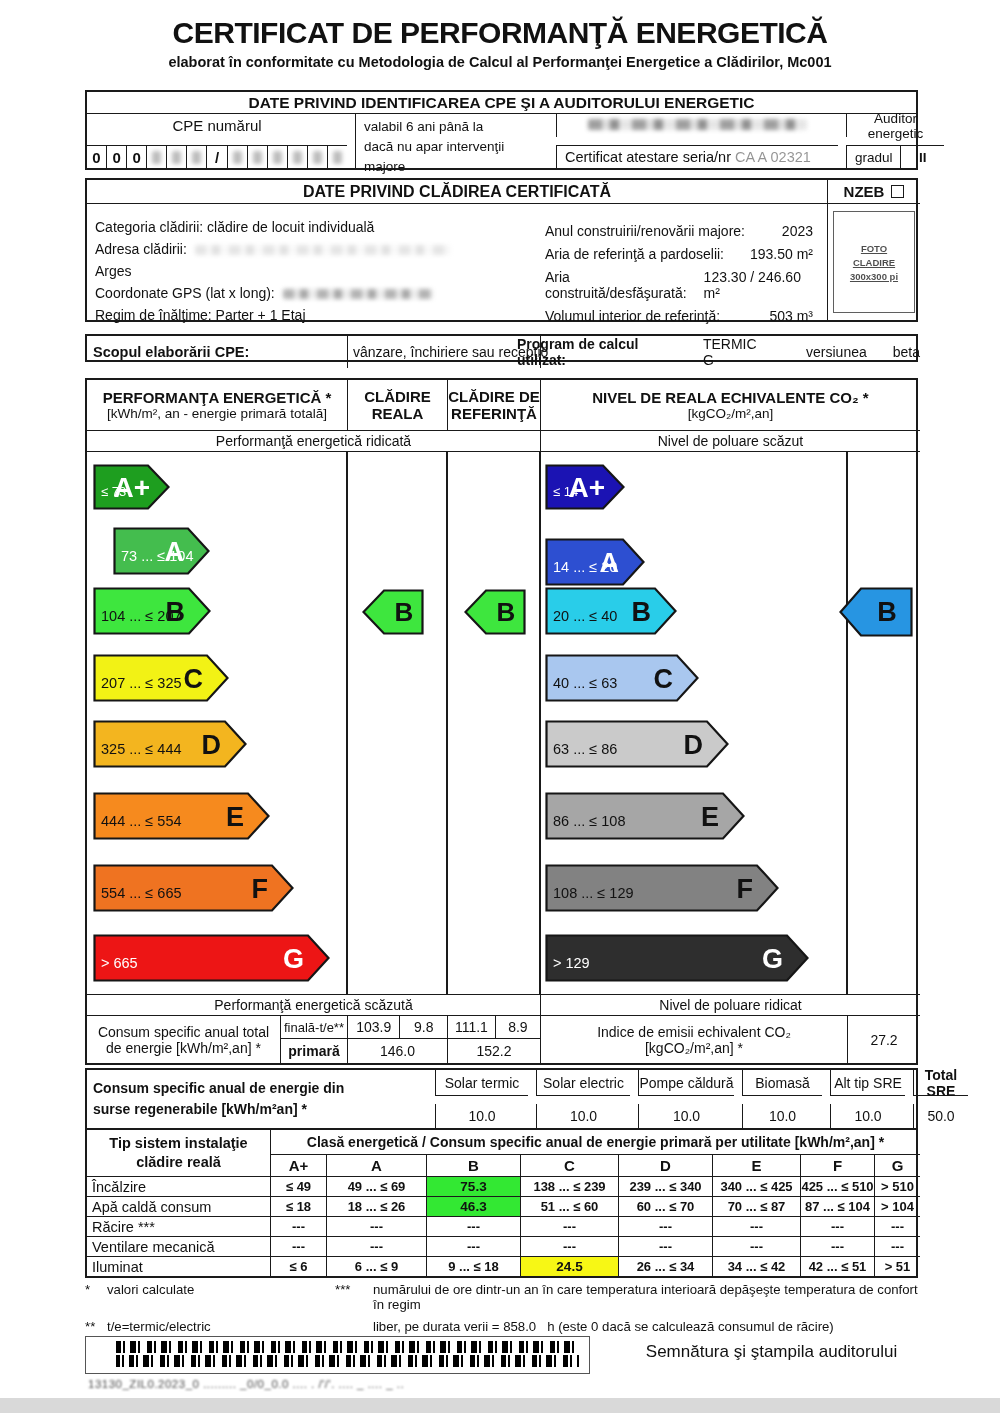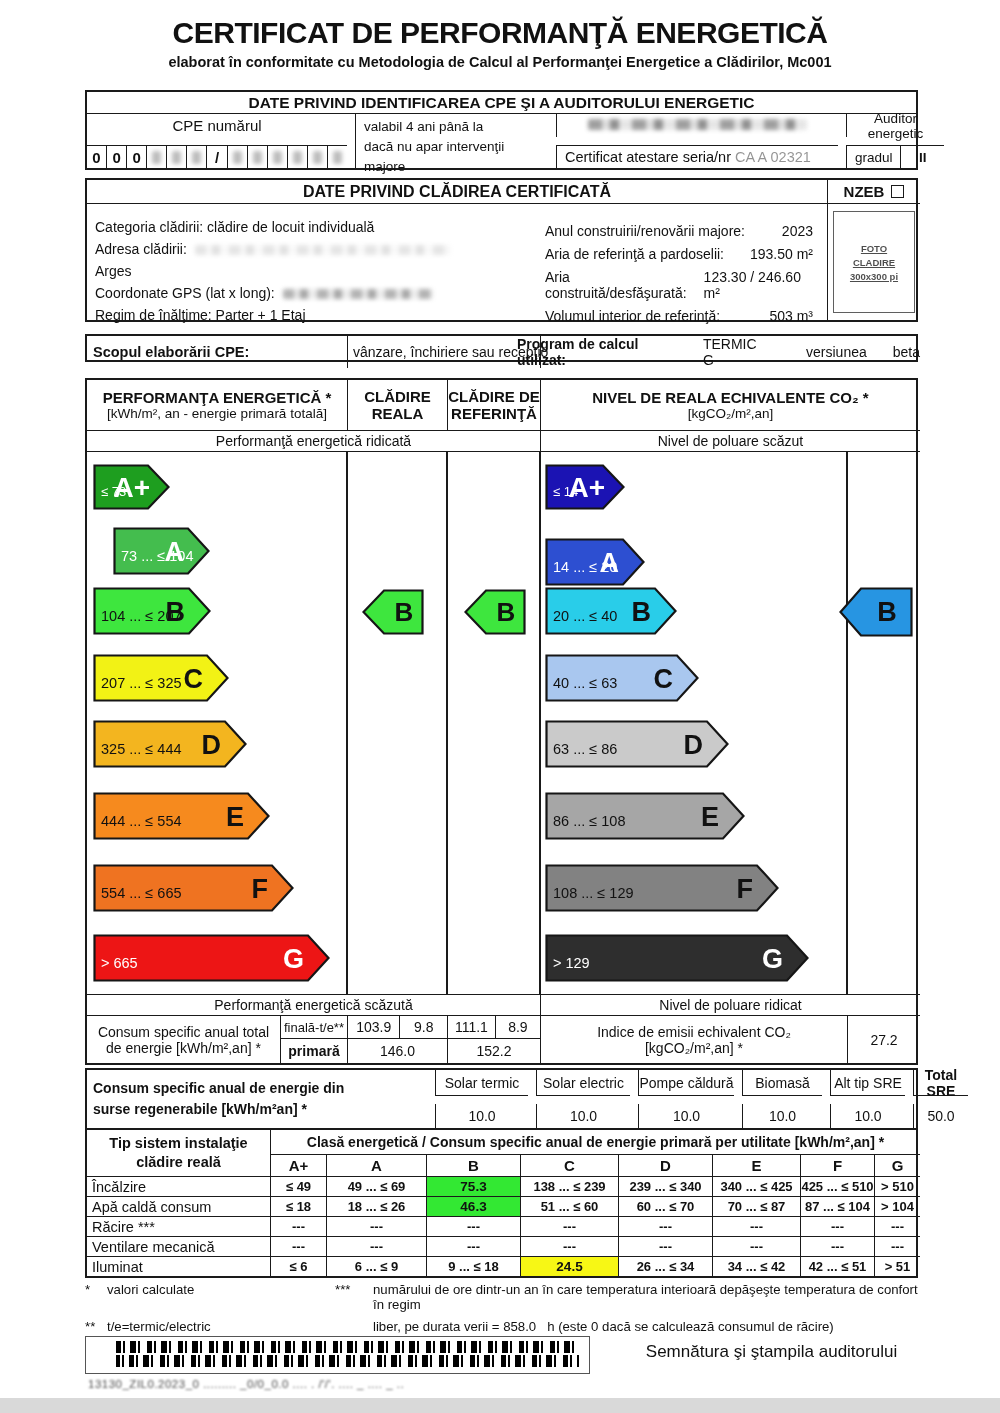--- a/index.html
+++ b/index.html
@@ -91,21 +91,21 @@
   <div class="title-wrap">
     <div class="title">CERTIFICAT DE PERFORMANŢĂ ENERGETICĂ</div>
     <div class="subtitle">elaborat în conformitate cu Metodologia de Calcul al Performanţei Energetice a Clădirilor, Mc001</div>
   </div>
 
   <div class="sec tbl" style="top:90px;">
     <div class="sec-hdr" style="height:22px;">DATE PRIVIND IDENTIFICAREA CPE ŞI A AUDITORULUI ENERGETIC</div>
     <div class="grid-ident">
       <div class="c" style="grid-column:1;grid-row:1;font-size:15px;">CPE numărul</div>
       <div class="bl" style="grid-column:2;grid-row:1/3;padding:3px 0 0 8px;line-height:20px;">
-        <div>valabil 4 ani până la</div>
+        <div>valabil 6 ani până la</div>
         <div>dacă nu apar intervenţii majore</div>
       </div>
       <div class="bl" style="grid-column:3;grid-row:1;">
         <div class="smudge-bar"></div>
       </div>
       <div class="bl c" style="grid-column:4;grid-row:1;">Auditor energetic</div>
       <div class="bt" style="grid-column:1;grid-row:2;">
         <div class="digits">
           <div class="dcell">0</div>
           <div class="dcell">0</div>

